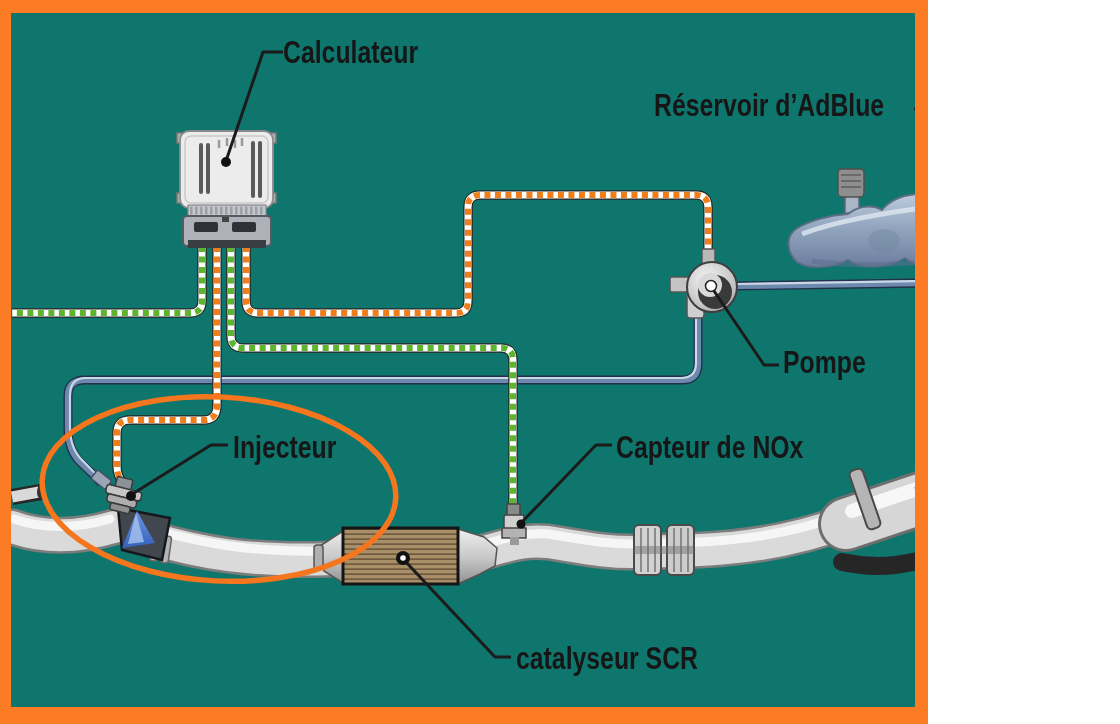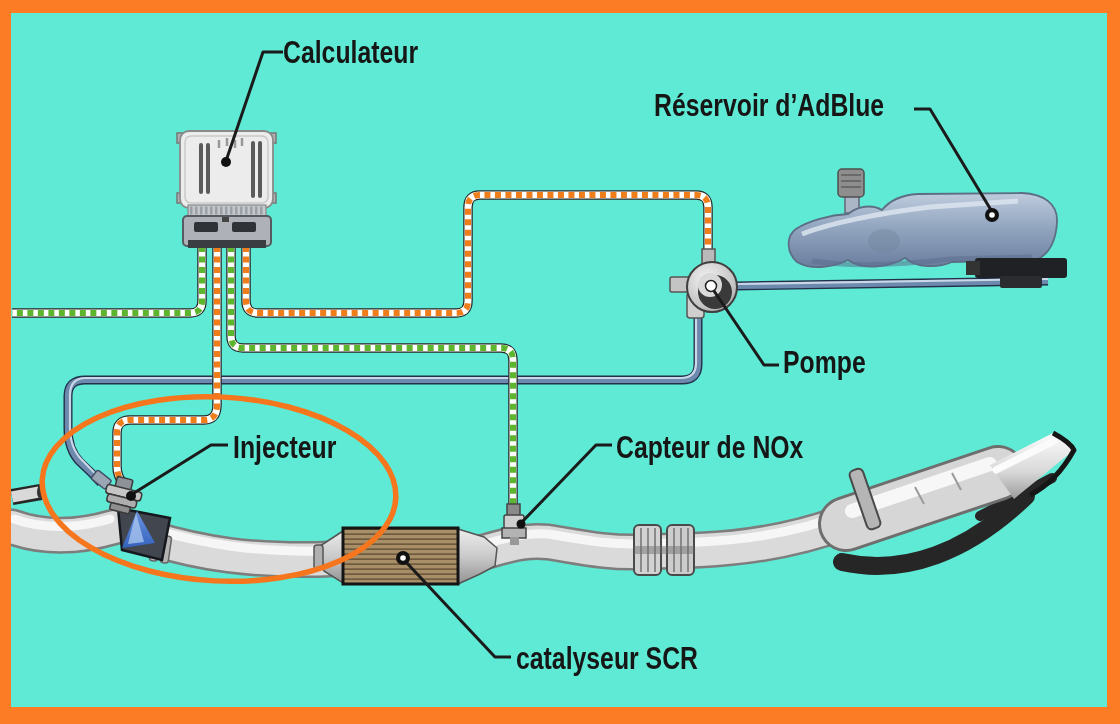--- a/index.html
+++ b/index.html
@@ -5,22 +5,22 @@
   :root{
     --frame-orange:#fb7c25;
     --ellipse-orange:#f5761d;
     --wire-green:#5cb52d;
     --wire-orange:#ef7d1a;
     --hose-blue:#6d89ae;
     --label-ink:#161616;
   }
   html,body{margin:0;padding:0;background:#fff;}
   #stage{
-    position:relative;width:1120px;height:724px;box-sizing:border-box;
-    background:#5eead4;overflow:hidden;
+    position:relative;width:928px;height:724px;box-sizing:border-box;
+    background:#0f766e;overflow:hidden;
     border-left:11px solid var(--frame-orange);
     border-top:13px solid var(--frame-orange);
     border-right:13px solid var(--frame-orange);
     border-bottom:17px solid var(--frame-orange);
   }
   #art{position:absolute;left:-11px;top:-13px;width:1120px;height:724px;}
   .label{
     position:absolute;white-space:nowrap;color:var(--label-ink);
     font:700 31px "Liberation Sans", sans-serif;
     transform:scaleX(0.8);transform-origin:0 0;letter-spacing:0;

